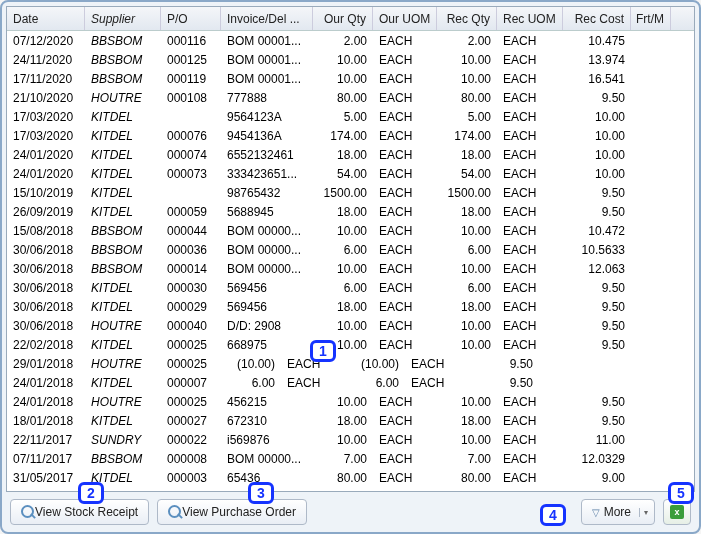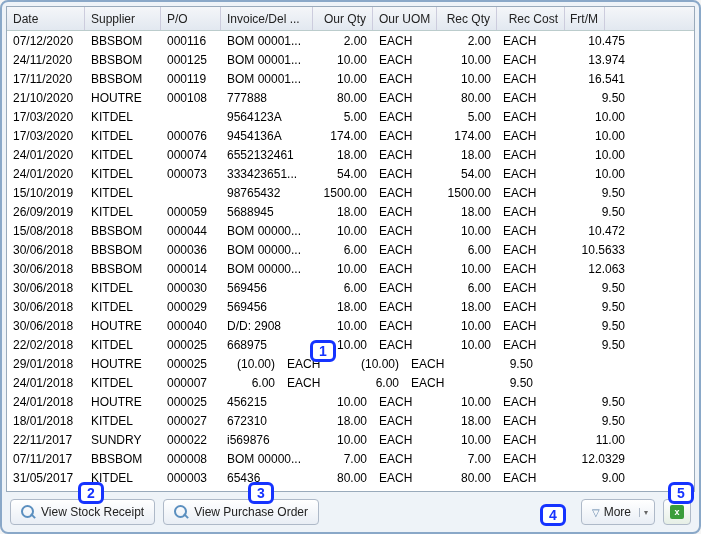--- a/index.html
+++ b/index.html
@@ -65,21 +65,21 @@
     overflow: hidden;
     white-space: nowrap;
     text-overflow: ellipsis;
     height: 100%;
     display: flex;
     align-items: center;
   }
   .cell.r { justify-content: flex-end; }
   
   .c-date   { width: 78px; }
-  .c-supp   { width: 76px; }
+  .c-supp   { width: 76px; font-style: italic; }
   .c-po     { width: 60px; }
   .c-inv    { width: 92px; }
   .c-ourqty { width: 60px; }
   .c-ouruom { width: 64px; }
   .c-recqty { width: 60px; }
   .c-recuom { width: 66px; }
   .c-cost   { width: 68px; }
   .c-frt    { width: 40px; }
 
   .toolbar {
@@ -89,21 +89,20 @@
     padding: 6px 4px 2px 4px;
     height: 36px;
   }
   .btn {
     height: 26px;
     background: linear-gradient(#fff,#e9eef5);
     border: 1px solid #aeb9c8;
     border-radius: 4px;
     display: flex;
     align-items: center;
-    gap: 6px;
     padding: 0 10px;
     font-size: 12px;
     color: #222;
     cursor: pointer;
   }
   .btn .ico-mag {
     width: 14px; height: 14px;
     position: relative;
   }
   .btn .ico-mag::before {
@@ -176,20 +175,21 @@
 
   <div class="grid">
     <div class="grid-header">
       <div class="hcell c-date">Date</div>
       <div class="hcell c-supp">Supplier</div>
       <div class="hcell c-po">P/O</div>
       <div class="hcell c-inv">Invoice/Del ...</div>
       <div class="hcell c-ourqty r">Our Qty</div>
       <div class="hcell c-ouruom">Our UOM</div>
       <div class="hcell c-recqty r">Rec Qty</div>
+      <div class="hcell c-recuom">Rec UOM</div>
       <div class="hcell c-cost r">Rec Cost</div>
       <div class="hcell c-frt r">Frt/M</div>
     </div>
     <div class="grid-body" id="grid-body">
         <div class="row">
           <div class="cell c-date">07/12/2020</div>
           <div class="cell c-supp">BBSBOM</div>
           <div class="cell c-po">000116</div>
           <div class="cell c-inv">BOM 00001...</div>
           <div class="cell c-ourqty r">2.00</div>

